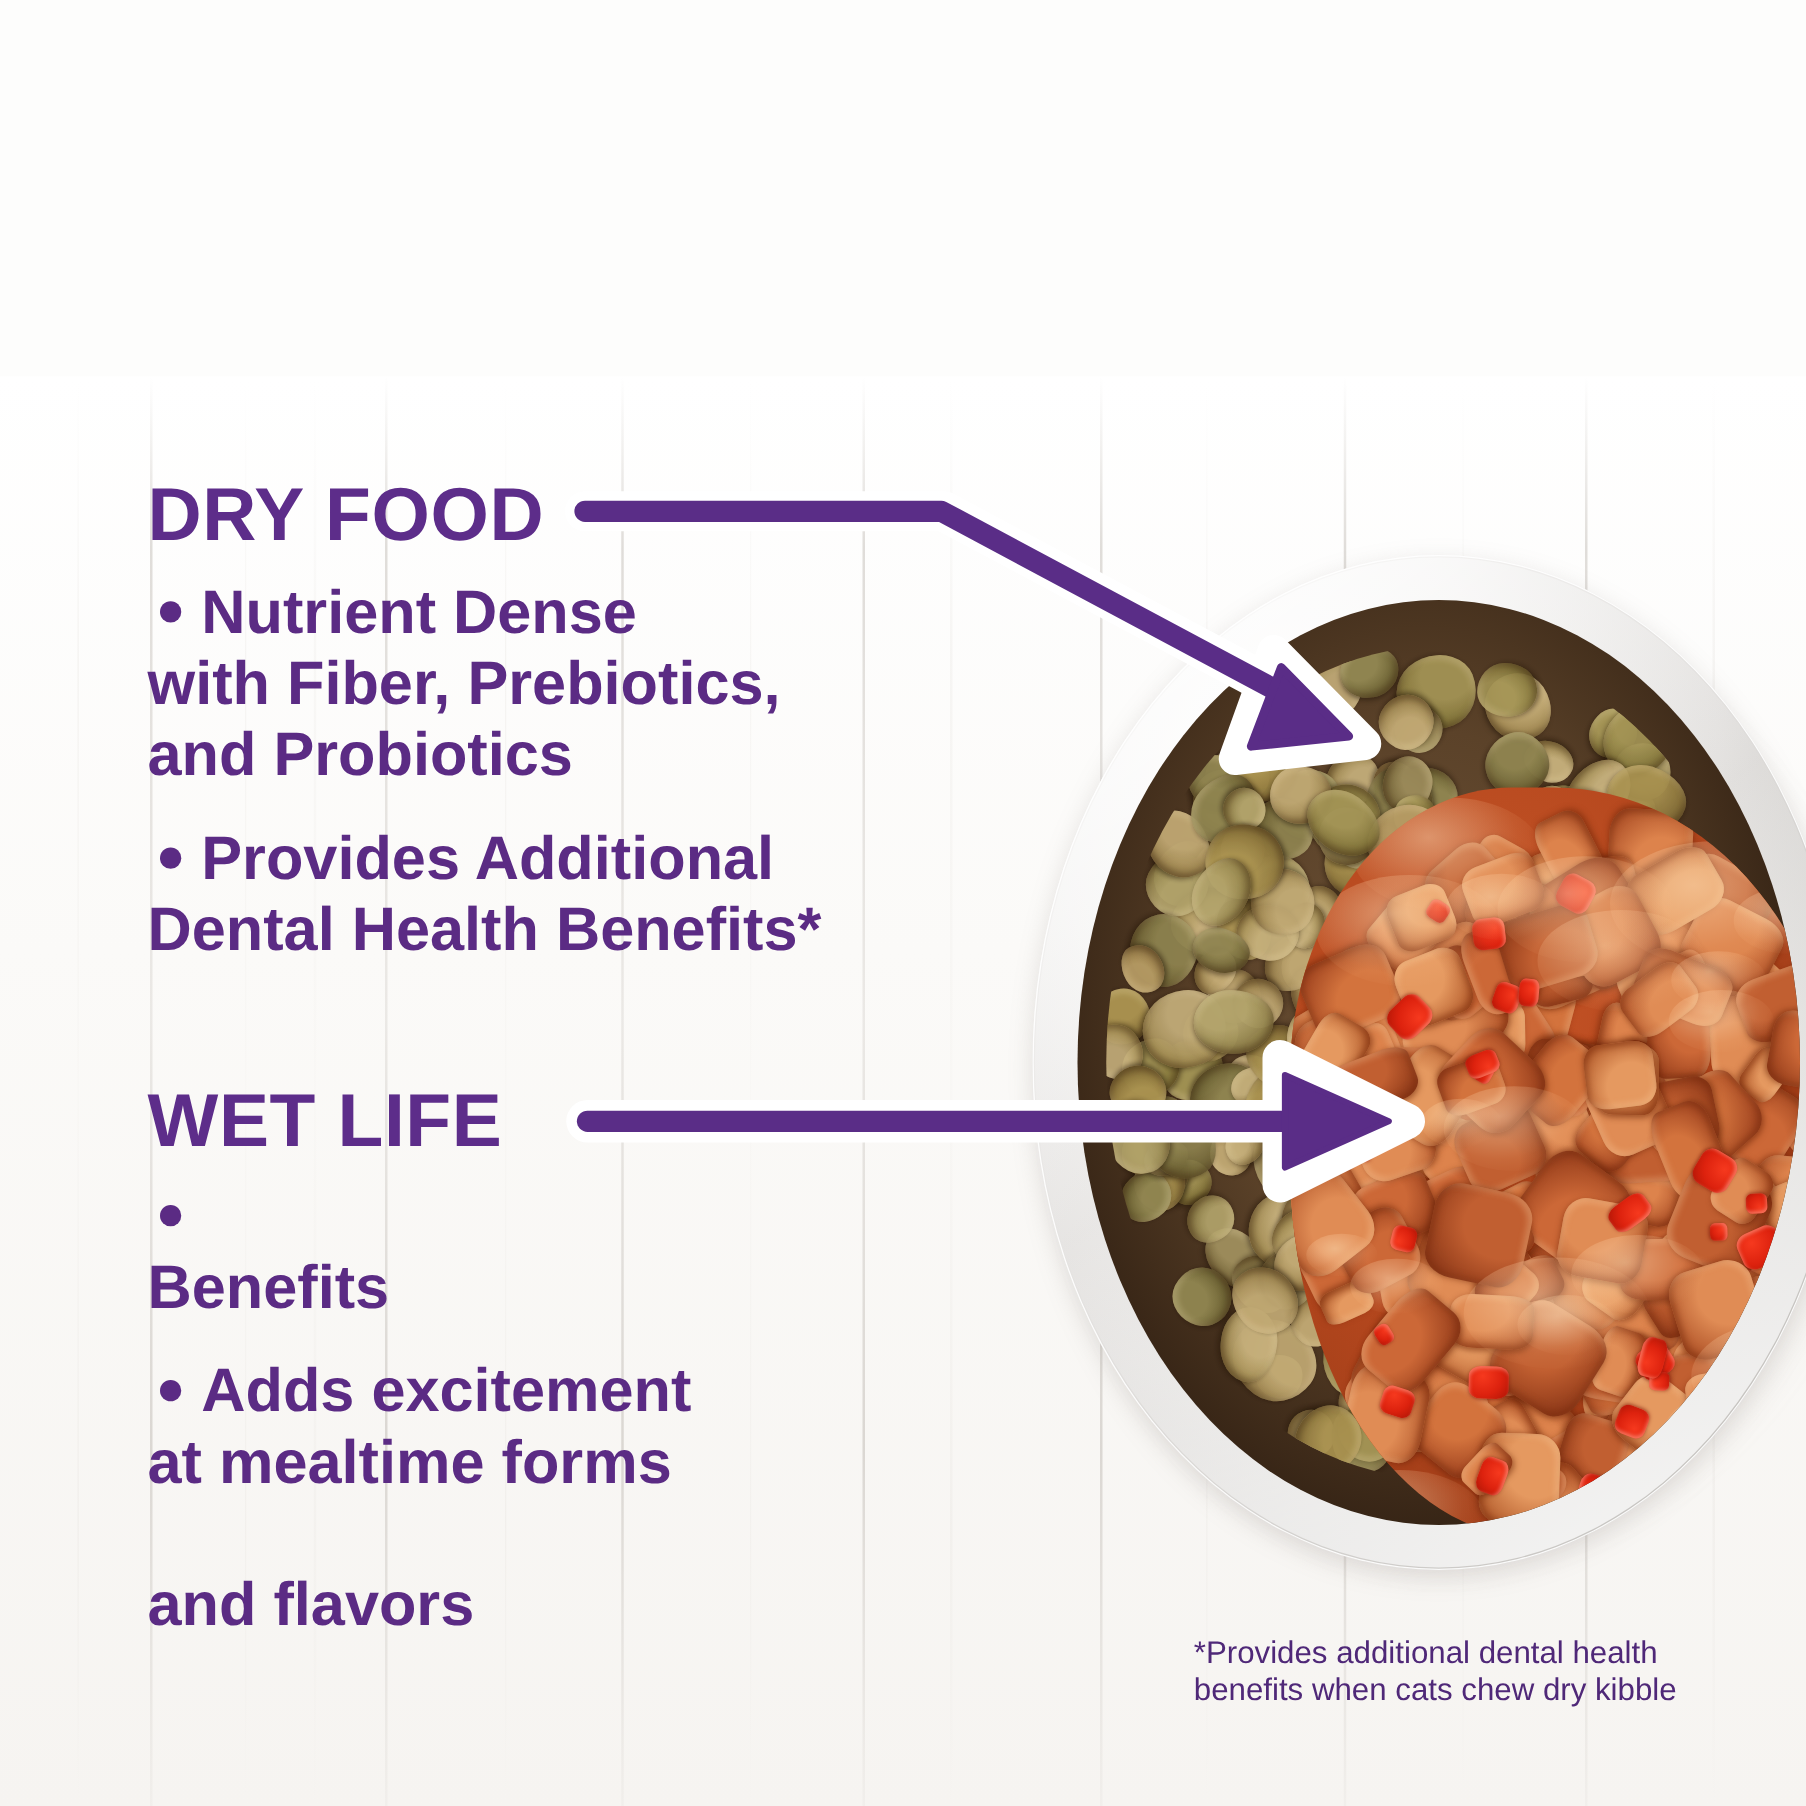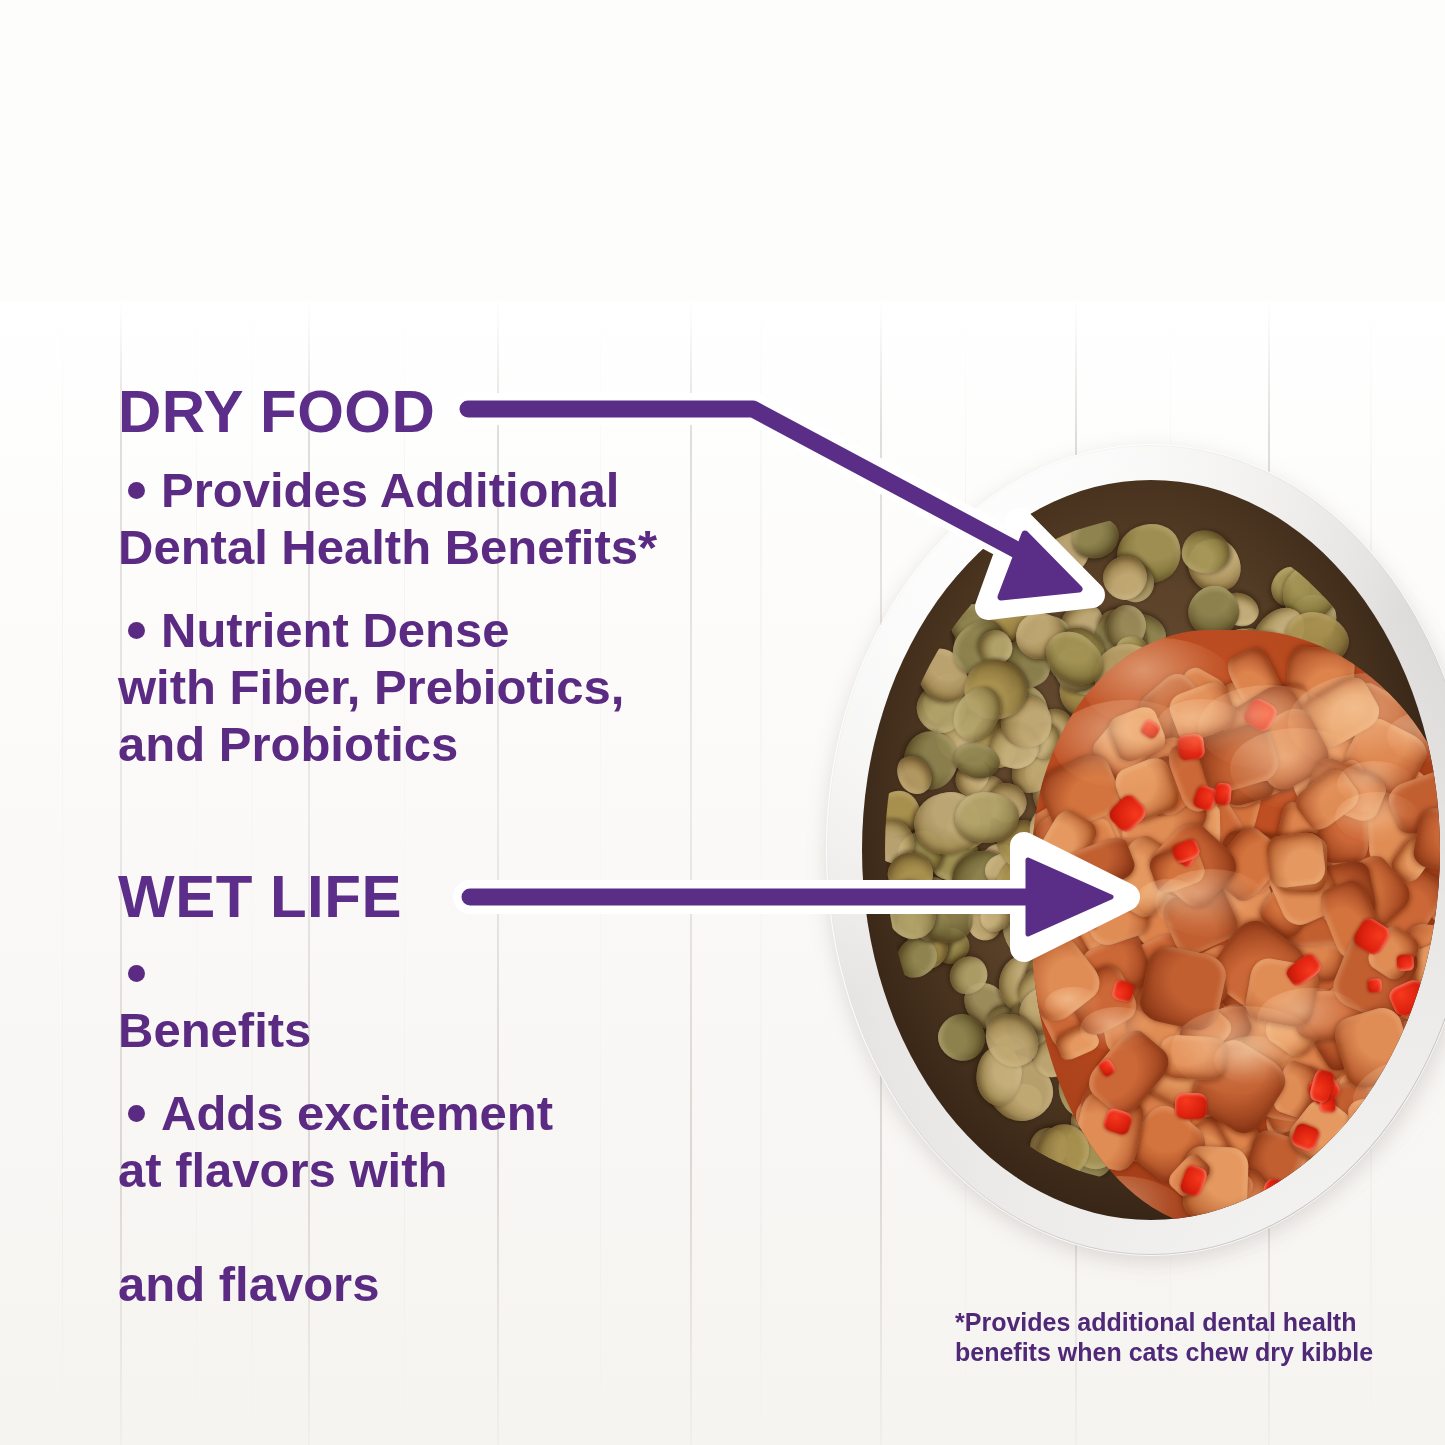--- a/index.html
+++ b/index.html
@@ -224,21 +224,21 @@
     margin-right: 16px;
     margin-left: 10px;
   }
 
   #footnote {
     position: absolute;
     left: 955px; top: 1307px;
     width: 420px;
     color: #4f2878;
     font-family: "Liberation Sans", sans-serif;
-    font-weight: bold;
+    font-weight: normal;
     font-size: 25px;
     line-height: 30px;
   }
 </style>
 </head>
 <body>
 
 <div id="page">
 
   <div id="wood">
@@ -819,33 +819,33 @@
       <path d="M 1024 846 L 1126 897 L 1024 948 Z" fill="#ffffff" stroke="#ffffff" stroke-width="28" stroke-linejoin="round"></path>
       <path d="M 470 897 L 1030 897" fill="none" stroke="#5a2d87" stroke-width="17" stroke-linecap="round"></path>
       <path d="M 1028 860 L 1111 897 L 1028 934 Z" fill="#5a2d87" stroke="#5a2d87" stroke-width="5" stroke-linejoin="round"></path>
     </g>
   </svg>
 
   <div class="sec-head" id="dry-head">DRY FOOD</div>
 
   <div class="bullets" id="dry-bullets">
     <div class="bullet">
-      <span class="dot"></span><span>Provides Additional</span><br><span>Dental Health Benefits*</span>
+      <span class="dot"></span><span>Nutrient Dense</span><br><span>with Fiber, Prebiotics,</span><br><span>and Probiotics</span>
     </div>
     <div class="bullet">
-      <span class="dot"></span><span>Nutrient Dense</span><br><span>with Fiber, Prebiotics,</span><br><span>and Probiotics</span>
+      <span class="dot"></span><span>Provides Additional</span><br><span>Dental Health Benefits*</span>
     </div>
   </div>
 
   <div class="sec-head" id="wet-head">WET LIFE</div>
 
   <div class="bullets" id="wet-bullets">
     <div class="bullet">
       <span class="dot"></span><br><span>Benefits</span>
     </div>
     <div class="bullet">
-      <span class="dot"></span><span>Adds excitement</span><br><span>at flavors with</span><br><br><span>and flavors</span>
+      <span class="dot"></span><span>Adds excitement</span><br><span>at mealtime forms</span><br><br><span>and flavors</span>
     </div>
   </div>
 
   <div id="footnote">*Provides additional dental health benefits when cats chew dry kibble</div>
 
 </div>
 
 </body></html>

